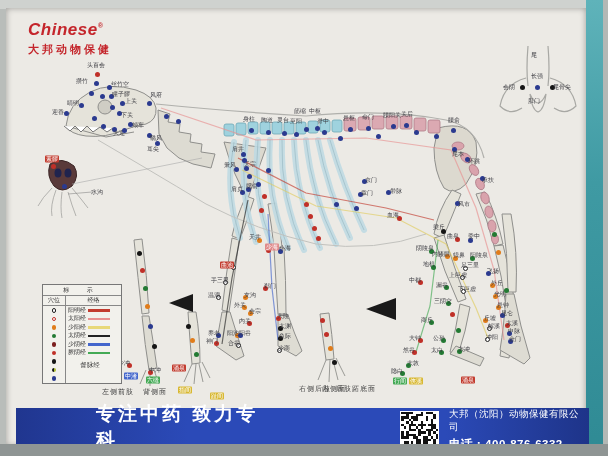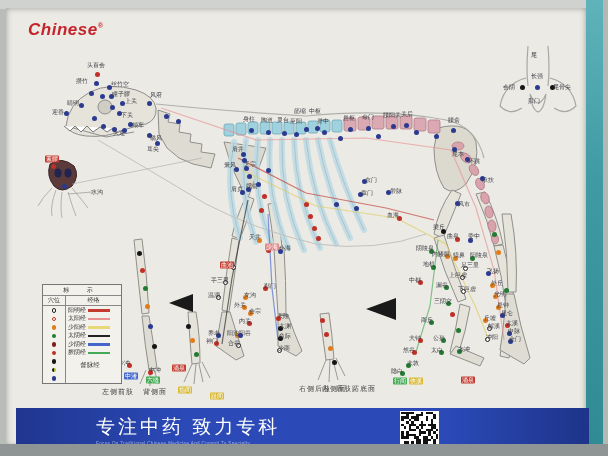--- a/index.html
+++ b/index.html
@@ -34,40 +34,41 @@
   #legend .hdr div:last-child{flex:1;}
   .lrow{display:flex;height:8.5px;align-items:center;}
   .lrow .dcell{width:22px;display:flex;justify-content:center;border-right:1px solid #888;align-self:stretch;align-items:center;}
   .lrow .ncell{flex:1;display:flex;align-items:center;gap:2px;padding-left:2px;}
   .lrow .bar{width:22px;height:2.5px;}
   .ldot{width:4.5px;height:4.5px;border-radius:50%;box-sizing:border-box;}
   #merged{position:absolute;right:8px;bottom:6px;width:46px;height:24px;display:flex;align-items:center;justify-content:center;font-size:6.5px;color:#333;}
   
   #footer{position:absolute;left:10px;top:400px;width:573px;height:44px;background:linear-gradient(90deg,#20368f,#2b4ab8 30%,#2b4ab8 75%,#1e3489);display:flex;align-items:center;}
   #slogan-wrap{margin-left:80px;color:#fff;}
-  #slogan{font-size:19px;font-weight:normal;letter-spacing:3px;}
+  #slogan{font-size:19px;font-weight:bold;letter-spacing:3px;}
   #slogan-en{font-size:4.5px;opacity:.55;margin-top:1px;letter-spacing:.4px;}
   #qr{margin-left:120px;width:37px;height:37px;background:#fff;padding:1px;display:grid;grid-template-columns:repeat(15,1fr);grid-template-rows:repeat(15,1fr);}
   #qr i{display:block;}
   #contact{margin-left:10px;color:#fff;}
   #company{font-size:9.5px;letter-spacing:.5px;}
   #phone{font-size:11.5px;font-weight:bold;margin-top:3px;letter-spacing:.5px;}
 </style>
 </head>
 <body>
 
 <div id="photo">
   <div class="wall-top"></div>
   <div class="teal-strip"></div>
   <div class="wall-right"></div>
 
   <div id="poster">
 
     <div id="logo">
       <div class="brand"><span>Chinese</span><sup>®</sup></div>
+      <div class="brand-sub">大邦动物保健</div>
     </div>
 
 
     <svg id="skel" viewBox="0 0 608 456" xmlns="http://www.w3.org/2000/svg">
       <g stroke="#8f8f8c" stroke-width="1" fill="#e5e3da">
 
         <path d="M60,118 Q62,96 84,84 Q104,74 130,82 Q148,88 150,100 Q151,112 140,116 Q128,118 118,122 Q100,130 80,128 Q64,126 60,118 Z"></path>
         <path d="M60,118 L100,129 L128,124" fill="none"></path>
         <path d="M58,118 l6,5 l5,-5 l6,6 l6,-6 l6,6 l7,-5 l7,5 l6,-4" fill="#fff" stroke="#777"></path>
         <circle cx="99" cy="99" r="7" fill="#cfcdc4"></circle>
@@ -752,17 +753,21 @@
           <i style="background: rgb(17, 17, 17);"></i>
           <i style="background: rgb(17, 17, 17);"></i>
           <i style="background: rgb(17, 17, 17);"></i>
           <i style="background: rgb(17, 17, 17);"></i>
           <i style="background: rgb(17, 17, 17);"></i>
           <i style="background: rgb(255, 255, 255);"></i>
           <i style="background: rgb(255, 255, 255);"></i>
           <i style="background: rgb(17, 17, 17);"></i>
           <i style="background: rgb(17, 17, 17);"></i>
         </div>
+      <div id="contact">
+        <div id="company">大邦（沈阳）动物保健有限公司</div>
+        <div id="phone">电话：400-876-6332</div>
+      </div>
     </div>
   </div>
 
   <div class="floor"></div>
 </div>
 
 </body></html>

